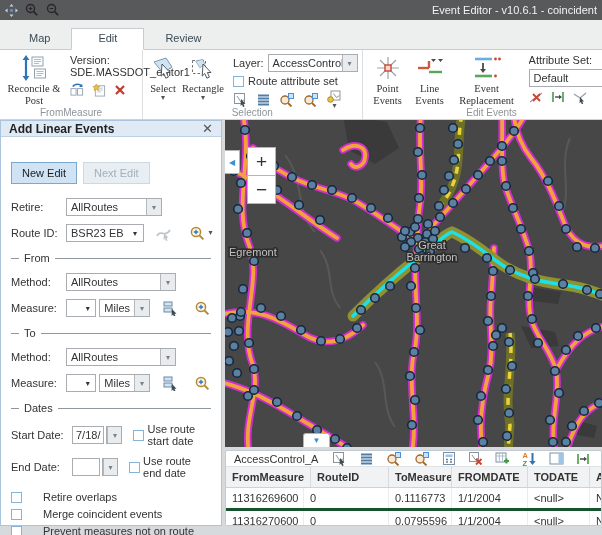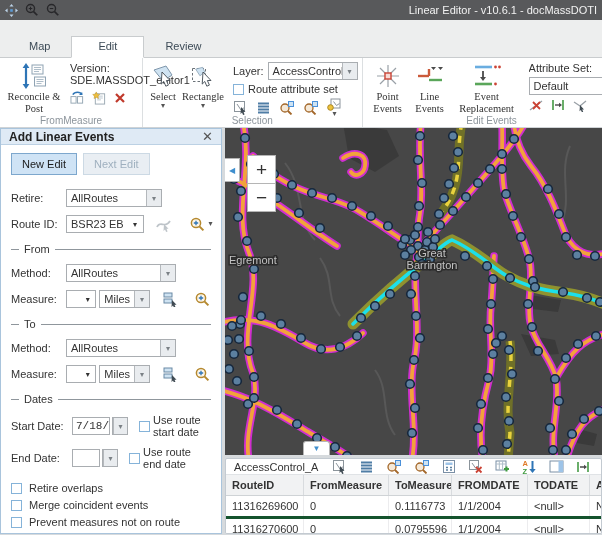--- a/index.html
+++ b/index.html
@@ -5,21 +5,21 @@
   * { box-sizing: border-box; margin: 0; padding: 0; }
   html,body { width:602px; height:535px; overflow:hidden; }
   body { font-family:"Liberation Sans", sans-serif; font-size:11px; color:#333; background:#d6dadd; }
 
   
   .titlebar { height:20px; background:var(--titlebar-bg,#58595b); display:flex; align-items:center; padding:0 5px; }
   .titlebar .ticon { margin-right:7px; display:flex; align-items:center; cursor:pointer; }
   .titlebar .title { margin-left:auto; color:#f2f2f2; font-size:11px; white-space:nowrap; }
 
   
-  .tabstrip { height:38px; background:#edeeee; border-bottom:1px solid #c9ccce; display:flex; align-items:flex-end; padding-left:8px; }
+  .tabstrip { height:30px; background:#edeeee; border-bottom:1px solid #c9ccce; display:flex; align-items:flex-end; padding-left:8px; }
   .tab { padding:3px 20px 4px; font-size:11px; color:#3c4a56; cursor:pointer; border:1px solid transparent; }
   .tab.active { background:#fff; border-color:#c9ccce; border-bottom-color:#fff; margin-bottom:-1px; padding:3px 26px 5px; }
 
   
   .ribbon { height:70px; background:#fff; border-bottom:1px solid #cfd3d6; display:flex; }
   .rgroup { position:relative; display:flex; align-items:flex-start; padding:3px 4px 16px 4px; border-right:1px solid #dcdfe1; }
   .rgroup .caption { position:absolute; bottom:1px; left:0; right:0; text-align:center; color:#8d959c; font-size:10px; }
   .bigbtn { display:flex; flex-direction:column; align-items:center; font-size:10.5px; line-height:1.15; color:#333; text-align:center; padding:2px 3px; cursor:pointer;font-family:Liberation Serif, serif; }
   .bigbtn svg { margin-bottom:2px; }
   .caret { font-size:8px; color:#555; line-height:6px; }
@@ -41,32 +41,32 @@
   .cb { width:11px; height:11px; border:1px solid #85b3d9; background:#fff; display:inline-block; flex:none; cursor:pointer; }
 
   
   .main { display:flex; height:406px; }
   .leftpanel { width:222px; background:#fff; border:1px solid #a9c4dc; display:flex; flex-direction:column; }
   .lp-head { height:24px; background:#dfeaf5; border-bottom:1px solid #bcd1e4; display:flex; align-items:center; padding:0 8px; }
   .lp-head .t { font-weight:bold; font-size:12px; color:#222; }
   .lp-head .x { margin-left:auto; color:#555; font-size:13px; cursor:pointer; }
   .lp-body { padding:8px 10px 0; flex:1; }
   .btnrow { display:flex; gap:6px; margin-bottom:14px; }
-  .btn { background:#cfe3f5; border:1px solid #7da7cd; color:#1d1d1d; font-size:11px; padding:4px 10px; cursor:pointer; }
+  .btn { background:#cfe3f5; border:1px solid #7da7cd; color:#1d1d1d; font-size:11px; padding:4px 10px; cursor:pointer;margin-top:17px; }
   .btn.disabled { background:#e9eef3; border-color:#ccd9e4; color:#9fb0bf; }
   .btn.next { padding:4px 12px; }
   .frow { display:flex; align-items:center; margin-bottom:8px; gap:3px; }
   .frow .lab { width:52px; flex:none; }
   .divider { display:flex; align-items:center; gap:5px; margin:10px 0 9px; color:#333; }
   .divider::before { content:""; width:8px; height:1px; background:#8f969c; }
   .divider::after { content:""; flex:1; height:1px; background:#8f969c; }
   .din { display:inline-flex; border:1px solid #a9adb1; height:18px; background:#fff; }
-  .din .v { padding:0 3px; display:flex; align-items:center; overflow:hidden; white-space:nowrap;font-family:Liberation Mono, monospace; }
+  .din .v { padding:0 3px; display:flex; align-items:center; overflow:hidden; white-space:nowrap; }
   .checks { margin-top:2px; }
-  .checkrow { display:flex; align-items:center; gap:7px; margin-bottom:5px; }
+  .checkrow { display:flex; align-items:center; gap:21px; margin-bottom:5px; }
   .nextrow { display:flex; justify-content:flex-end; padding:10px 6px 0 0; }
 
   
   .rightcol { width:377px; margin-left:3px; display:flex; flex-direction:column; }
   .map { position:relative; height:327px; background:var(--map-bg,#474747); overflow:hidden; }
   .map svg.canvas { position:absolute; inset:0; width:100%; height:100%; display:block; }
   .navbtn { position:absolute; background:#fff; border:1px solid #b5b5b5; display:flex; align-items:center; justify-content:center; cursor:pointer; color:#333; }
   .collapse-left { left:0; top:30px; width:15px; height:24px; color:#3f8fce; font-size:8px; border-left:none; }
   .zoomin  { left:22px; top:27px; width:29px; height:29px; font-size:19px; }
   .zoomout { left:22px; top:55px; width:29px; height:29px; font-size:19px; }
@@ -97,21 +97,21 @@
         <path d="M6.3 4.3v4 M4.3 6.3h4" stroke="#27272a" stroke-width="1.2"></path>
       </svg>
   </span>
   <span class="ticon">
     <svg width="14" height="14" viewBox="0 0 16 16">
         <circle cx="6.3" cy="6.3" r="4.6" fill="none" stroke="#27272a" stroke-width="1.6"></circle>
         <path d="M9.8 9.8L14 14" stroke="#27272a" stroke-width="2"></path>
         <path d="M4.3 6.3h4" stroke="#27272a" stroke-width="1.2"></path>
       </svg>
   </span>
-  <span class="title">Linear Editor - v10.6.1 - docMassDOTI</span>
+  <span class="title">Event Editor - v10.6.1 - coincident</span>
 </div>
 
 <div class="tabstrip">
   <div class="tab">Map</div>
   <div class="tab active">Edit</div>
   <div class="tab">Review</div>
 </div>
 
 <div class="ribbon">
 
@@ -707,22 +707,22 @@
         <span class="sicon">
           <svg width="14" height="14" viewBox="0 0 14 14">
               <path d="M2 2v10 M12 2v10" stroke="#5aa65a" stroke-width="1.8"></path>
               <path d="M4 7h5" stroke="#4a4a4a" stroke-width="1.4"></path>
               <path d="M11 7l-3-2.2v4.4z" fill="#4a4a4a"></path>
             </svg>
         </span>
 
       </div>
       <div class="thead" id="t-head">
+          <div class="th" style="width: 85px;">FromMeasure</div>
           <div class="th" style="width: 78px;">RouteID</div>
-          <div class="th" style="width: 85px;">FromMeasure</div>
           <div class="th" style="width: 63px;">ToMeasure</div>
           <div class="th" style="width: 76px;">FROMDATE</div>
           <div class="th" style="width: 62px;">TODATE</div>
           <div class="th" style="width: 90px;">ACCESSCONTROL</div>
         </div>
       <div id="t-body">
           <div class="tr">
             <div class="td" style="width: 78px;">11316269600</div>
             <div class="td" style="width: 85px;">0</div>
             <div class="td" style="width: 63px;">0.1116773</div>

